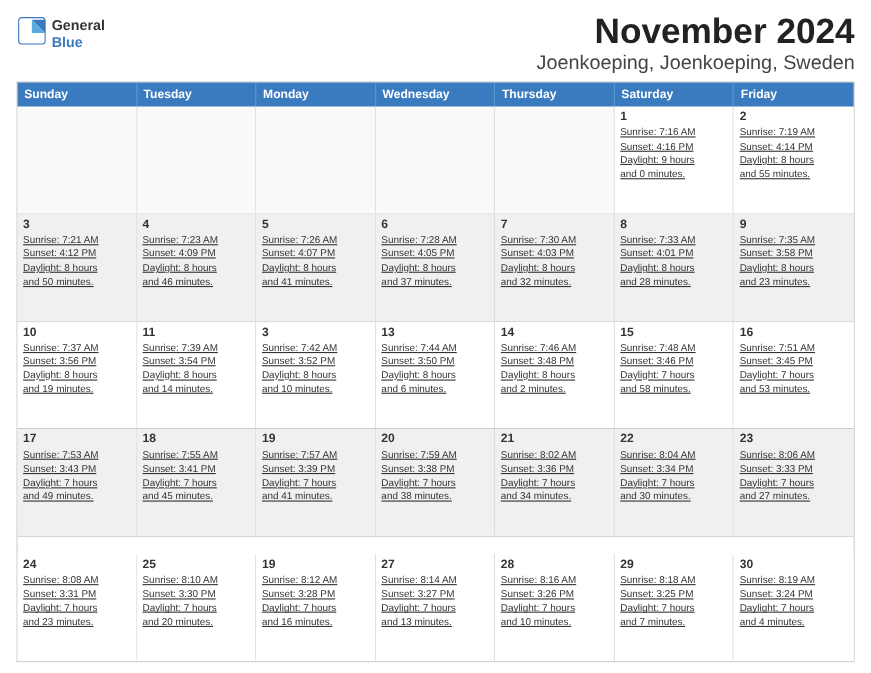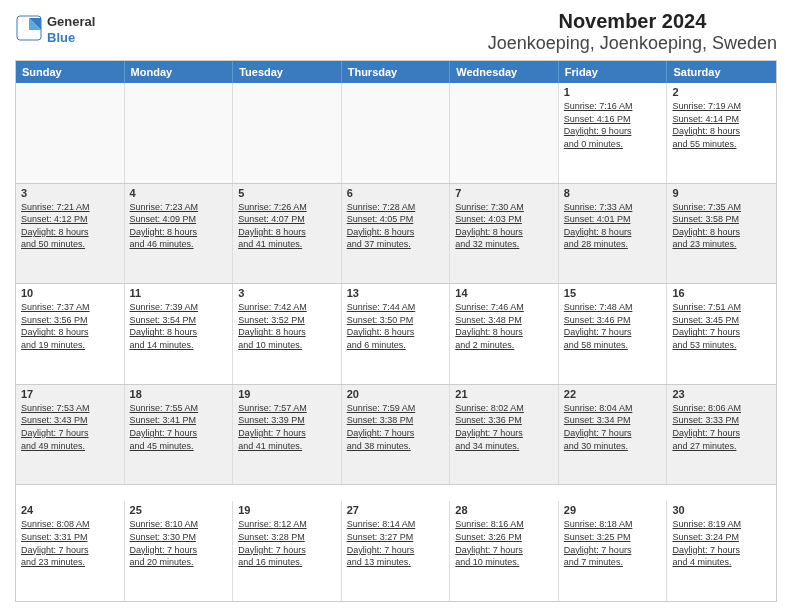--- a/index.html
+++ b/index.html
@@ -31,24 +31,23 @@
     }
     .logo-text {
       font-size: 13px;
       line-height: 1.2;
     }
     .logo-text .general { color: #333; font-weight: bold; margin-top: 12px; }
     .logo-text .blue { color: #3a7abf; font-weight: bold; }
     .logo-icon svg { width: 28px; height: 28px; }
     .title-block { text-align: right; }
     .title-block h1 {
-      font-size: 20px;
+      font-size: 32px;
       font-weight: bold;
       color: #222;
-      text-align: center;
     }
     .title-block h2 {
       font-size: 18px;
       font-weight: normal;
       color: #444;
     }
     .calendar {
       flex: 1;
       display: flex;
       flex-direction: column;
@@ -125,26 +124,26 @@
     </div>
     <div class="title-block">
       <h1>November 2024</h1>
       <h2>Joenkoeping, Joenkoeping, Sweden</h2>
     </div>
   </div>
 
   <div class="calendar">
     <div class="cal-header-row">
     <div class="cal-header-cell">Sunday</div>
+        <div class="cal-header-cell">Tuesday</div>
         <div class="cal-header-cell">Monday</div>
-        <div class="cal-header-cell">Tuesday</div>
+        <div class="cal-header-cell">Wednesday</div>
         <div class="cal-header-cell">Thursday</div>
-        <div class="cal-header-cell">Wednesday</div>
+        <div class="cal-header-cell">Saturday</div>
         <div class="cal-header-cell">Friday</div>
-        <div class="cal-header-cell">Saturday</div>
       </div>
     <div class="cal-body">
     <div class="cal-week">
           <div class="cal-cell empty"></div>
           <div class="cal-cell empty"></div>
           <div class="cal-cell empty"></div>
           <div class="cal-cell empty"></div>
           <div class="cal-cell empty"></div>
           <div class="cal-cell">
             <span class="day-num">1</span>

